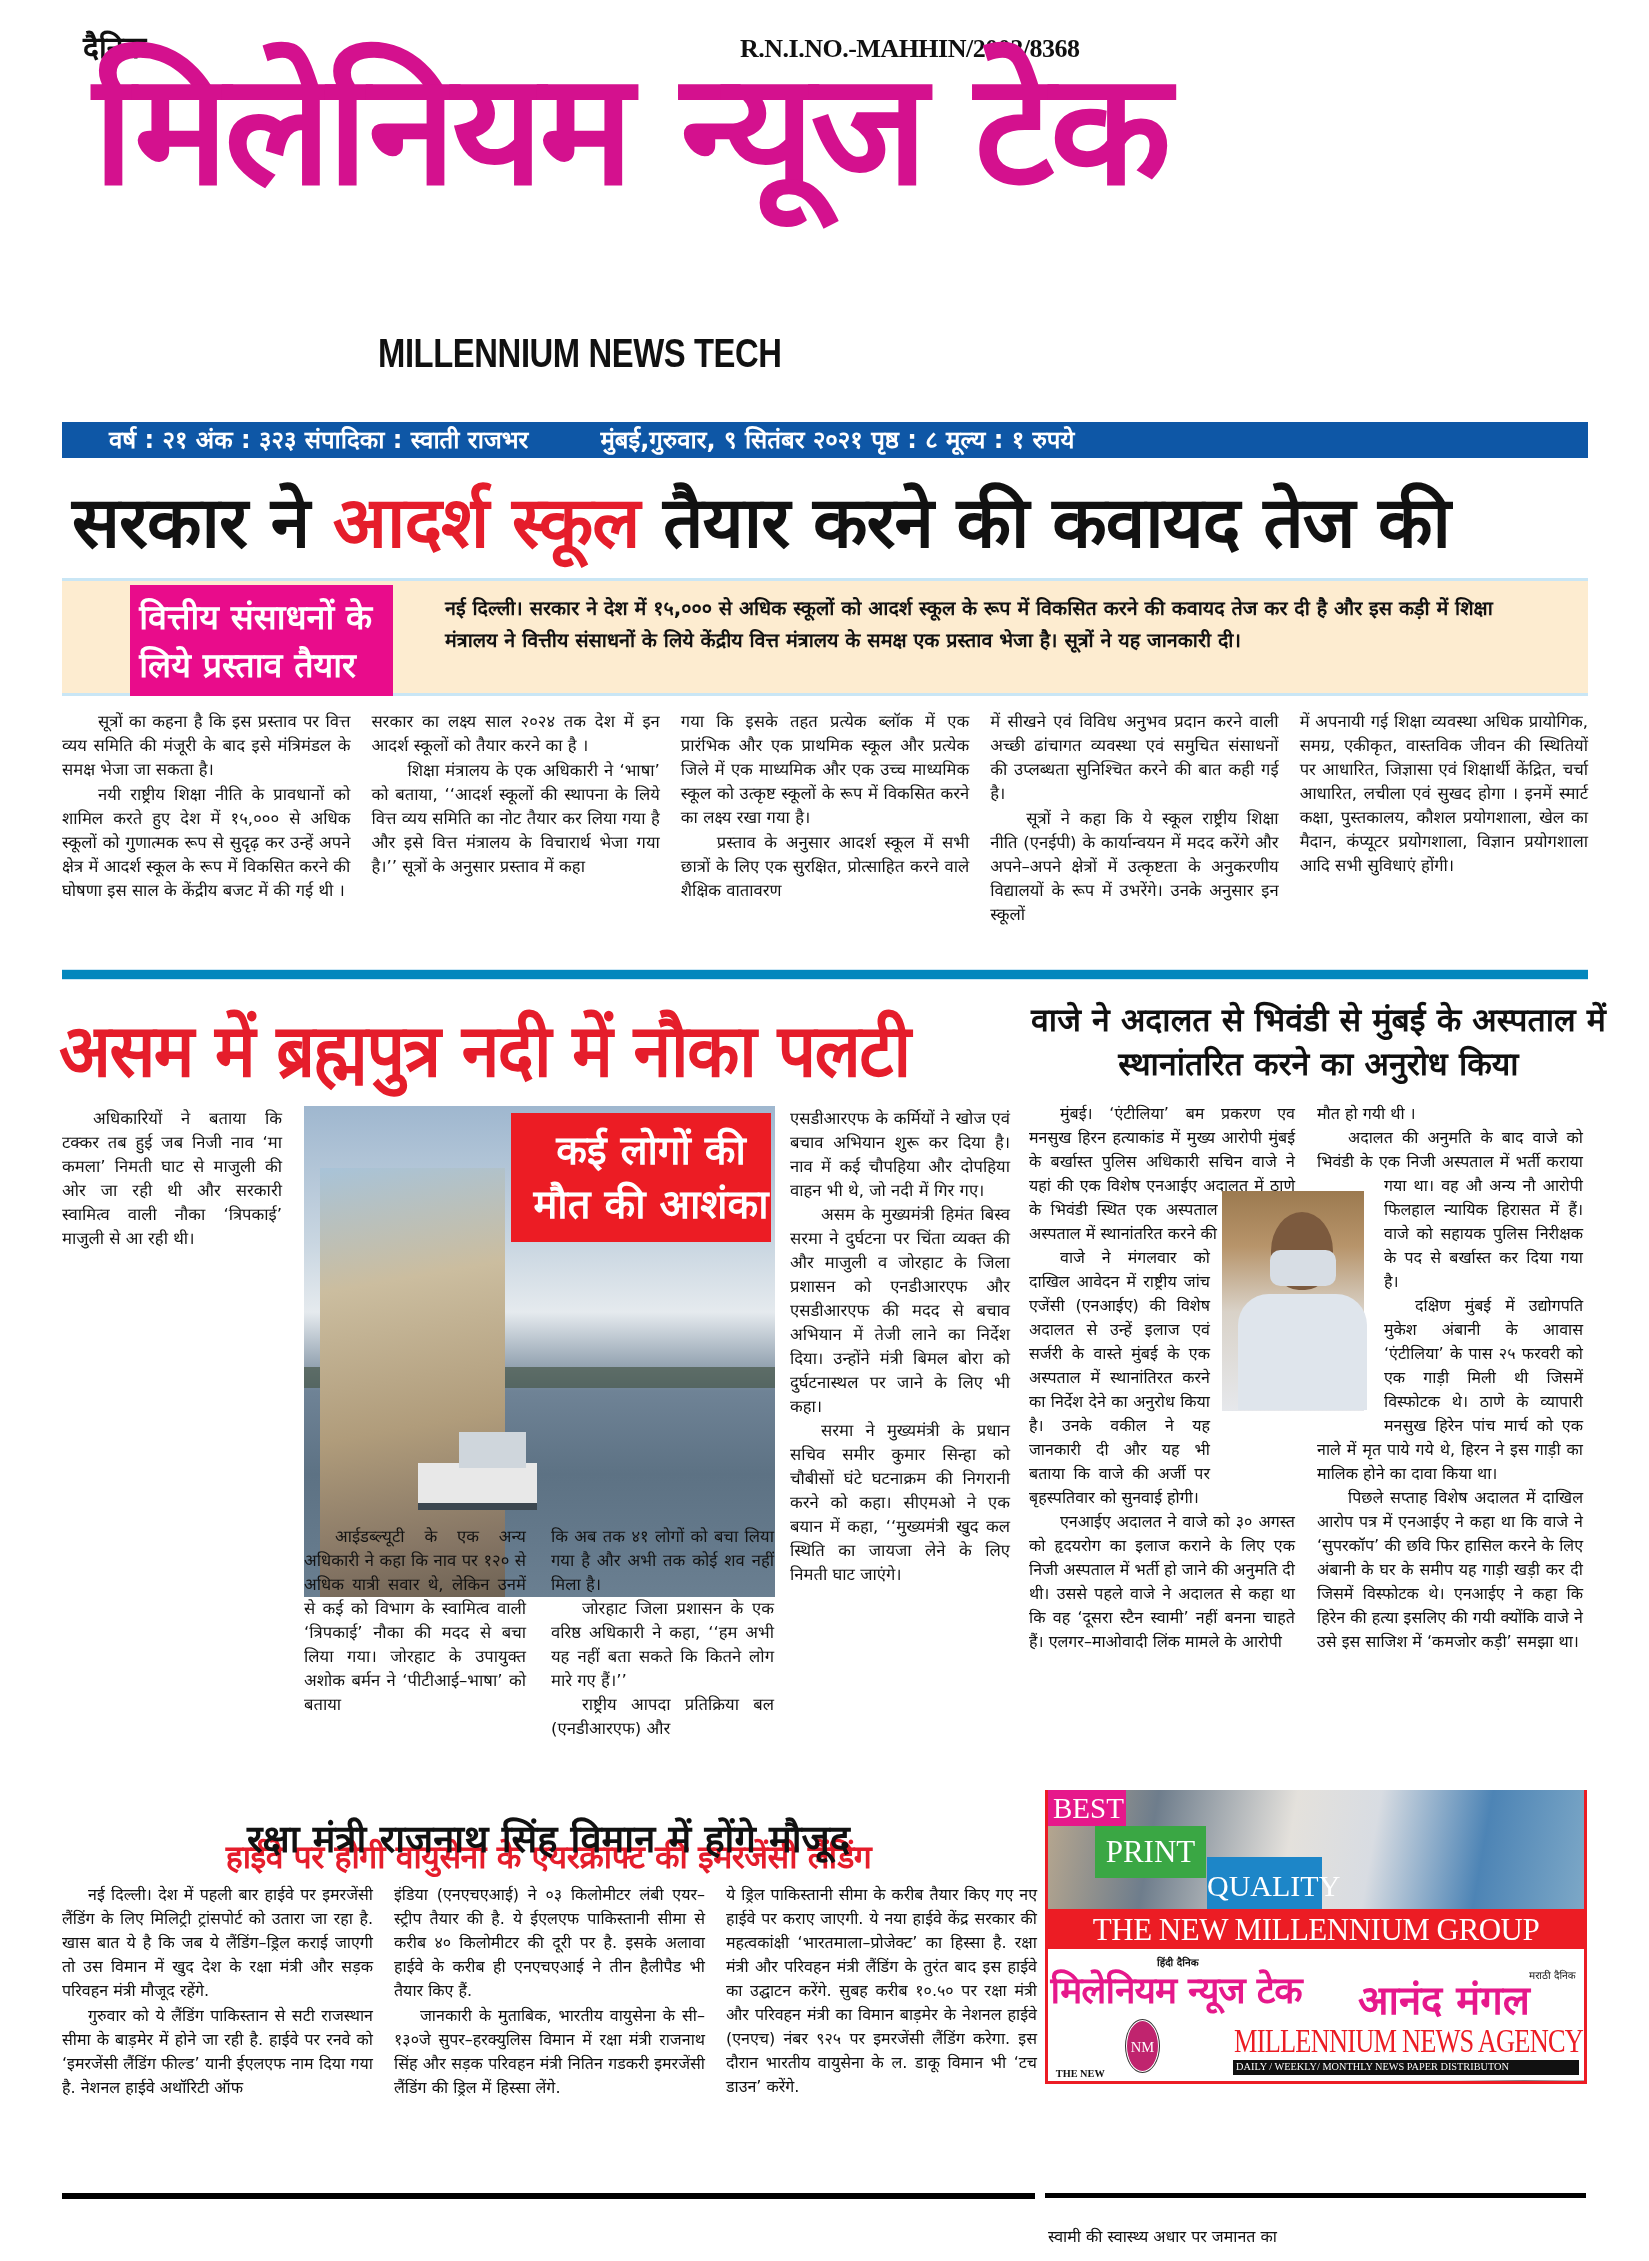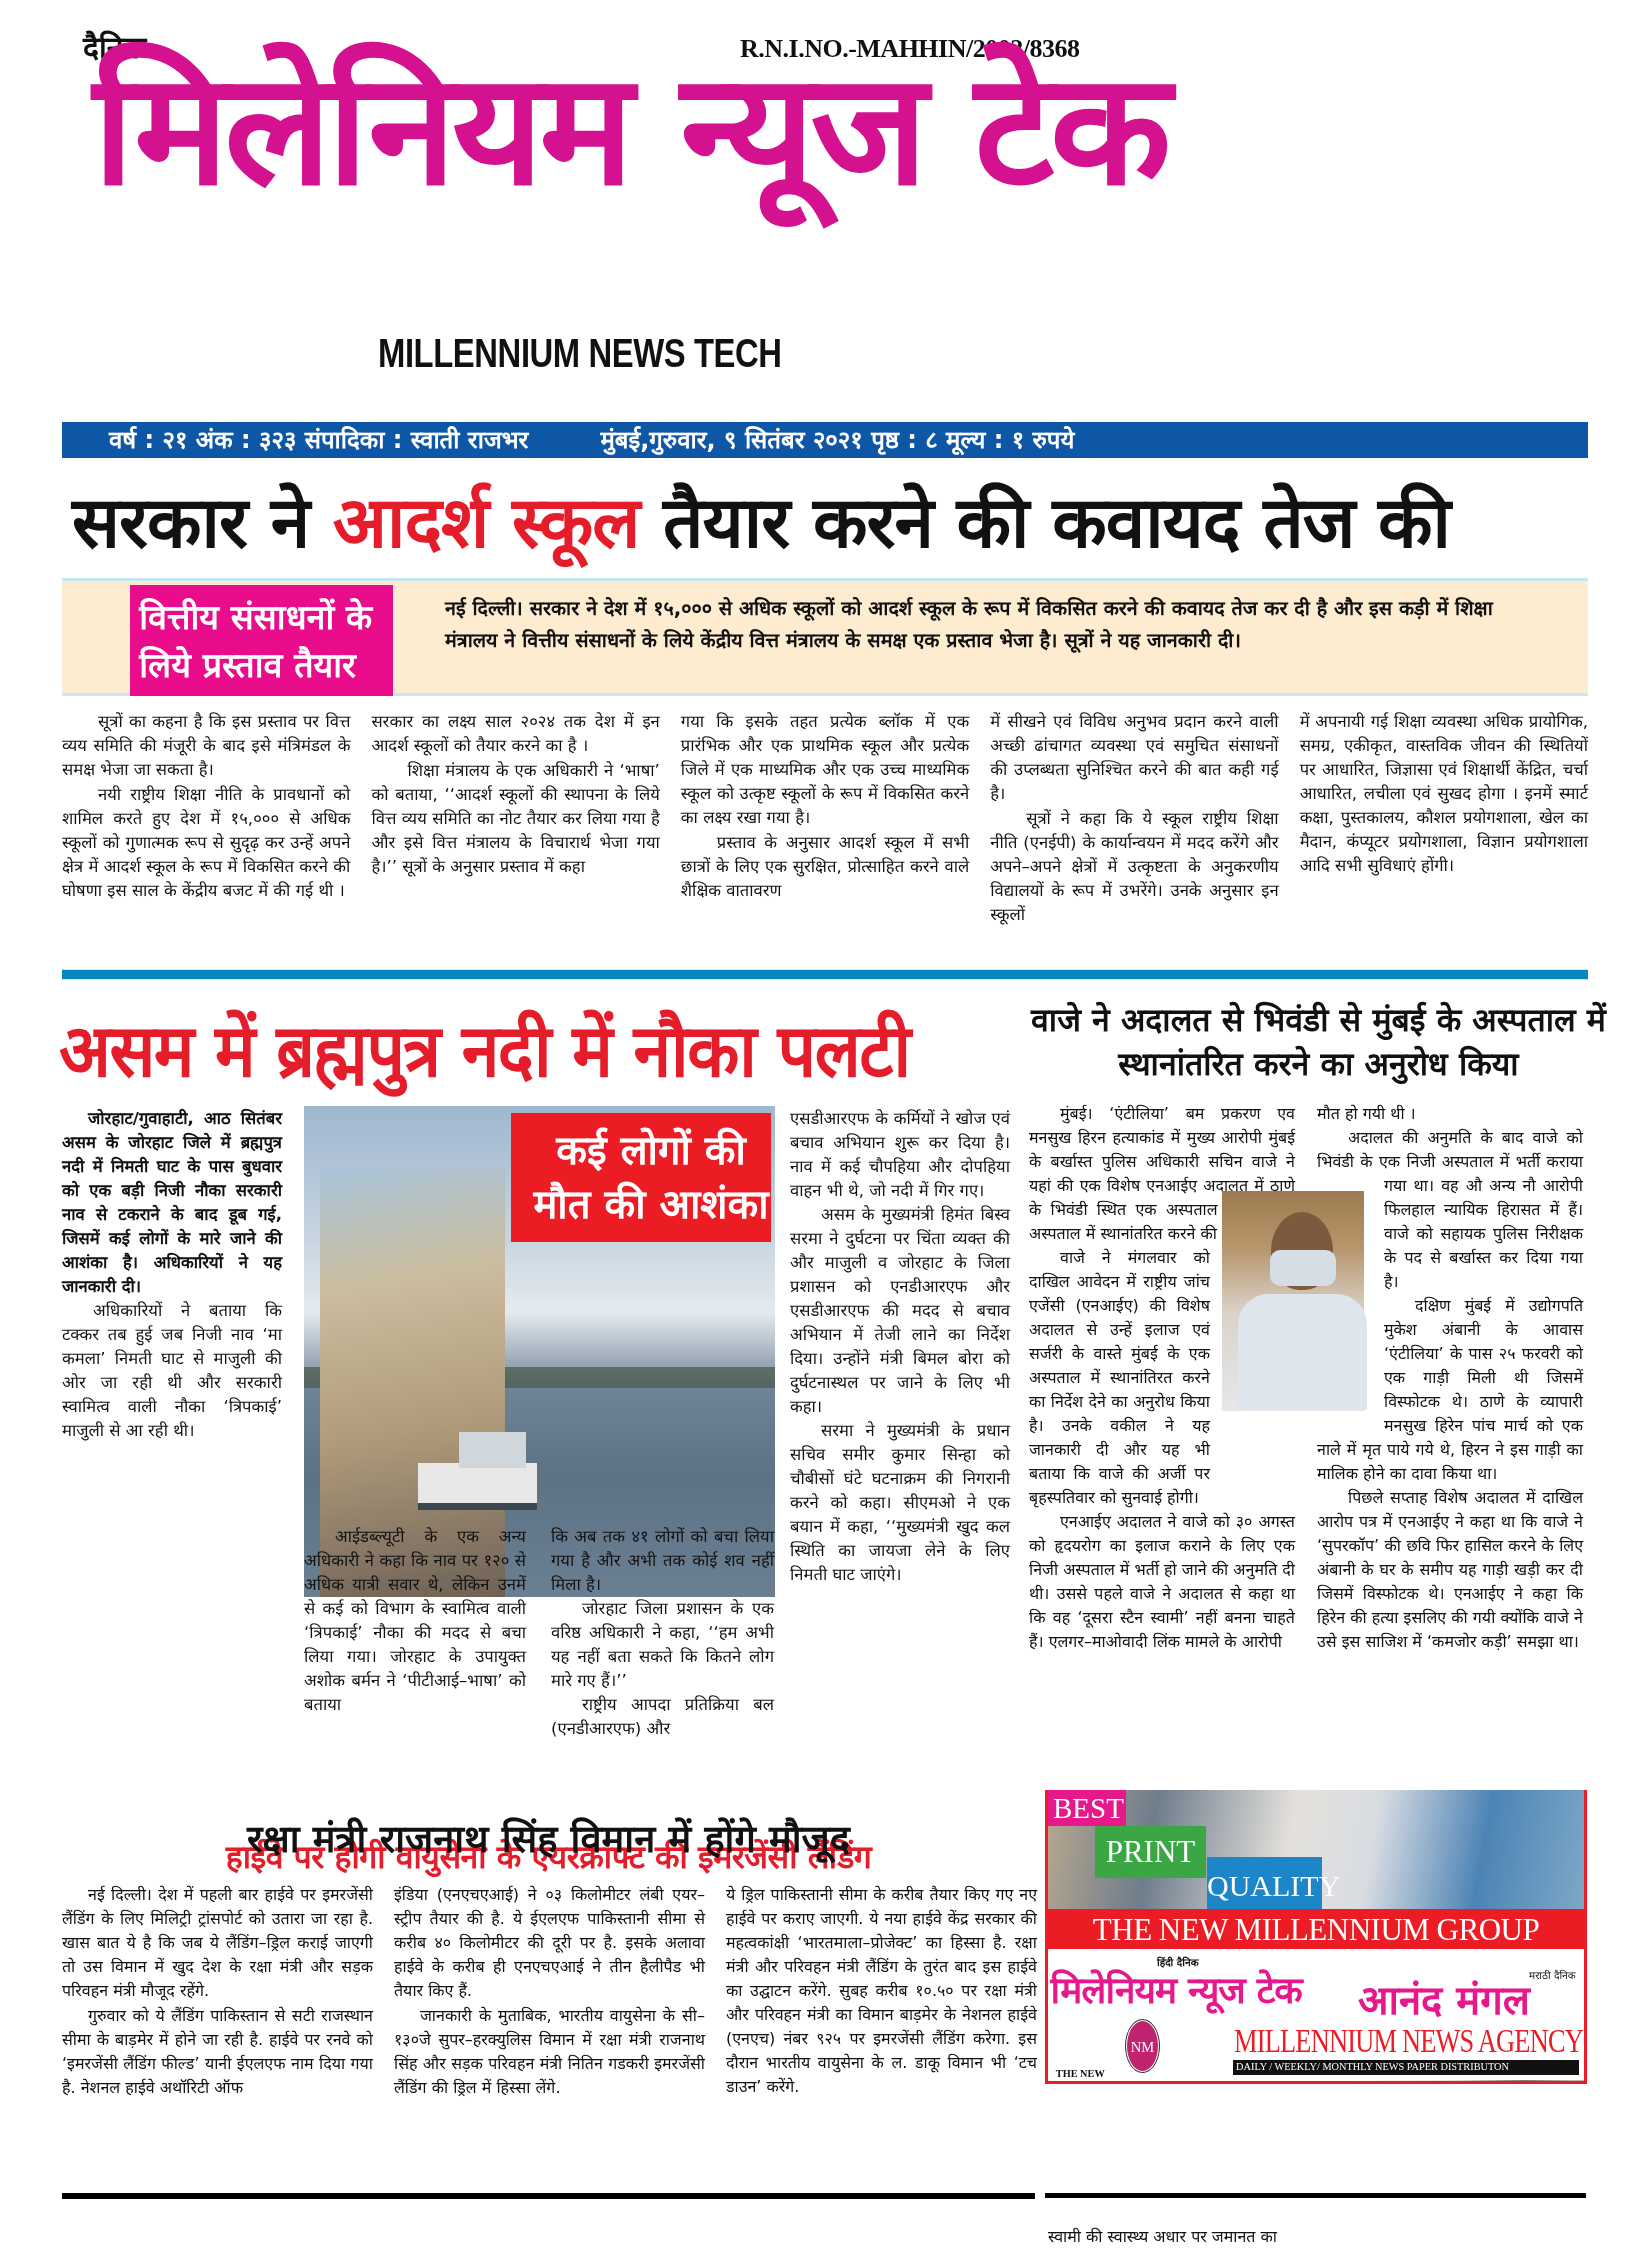--- a/index.html
+++ b/index.html
@@ -134,21 +134,20 @@
   <div class="col">
     <p class="noindent">में अपनायी गई शिक्षा व्यवस्था अधिक प्रायोगिक, समग्र, एकीकृत, वास्तविक जीवन की स्थितियों पर आधारित, जिज्ञासा एवं शिक्षार्थी केंद्रित, चर्चा आधारित, लचीला एवं सुखद होगा । इनमें स्मार्ट कक्षा, पुस्तकालय, कौशल प्रयोगशाला, खेल का मैदान, कंप्यूटर प्रयोगशाला, विज्ञान प्रयोगशाला आदि सभी सुविधाएं होंगी।</p>
   </div>
 </div>
 
 <div class="abs divider-blue"></div>
 
 <div class="abs assam-head">असम में ब्रह्मपुत्र नदी में नौका पलटी</div>
 
 <div class="abs assam-col1">
-  <p class="first bold">जोरहाट/गुवाहाटी, आठ सितंबर असम के जोरहाट जिले में ब्रह्मपुत्र नदी में निमती घाट के पास बुधवार को एक बड़ी निजी नौका सरकारी नाव से टकराने के बाद डूब गई, जिसमें कई लोगों के मारे जाने की आशंका है। अधिकारियों ने यह जानकारी दी।</p>
   <p>अधिकारियों ने बताया कि टक्कर तब हुई जब निजी नाव ‘मा कमला’ निमती घाट से माजुली की ओर जा रही थी और सरकारी स्वामित्व वाली नौका ‘त्रिपकाई’ माजुली से आ रही थी।</p>
 </div>
 
 <div class="abs photo-wrap">
   <div class="tree-line"></div>
   <div class="inset-bg"></div>
   <div class="ferry"></div>
   <div class="ferry-cabin"></div>
 </div>
 <div class="abs callout-box" style="height:129px;">

